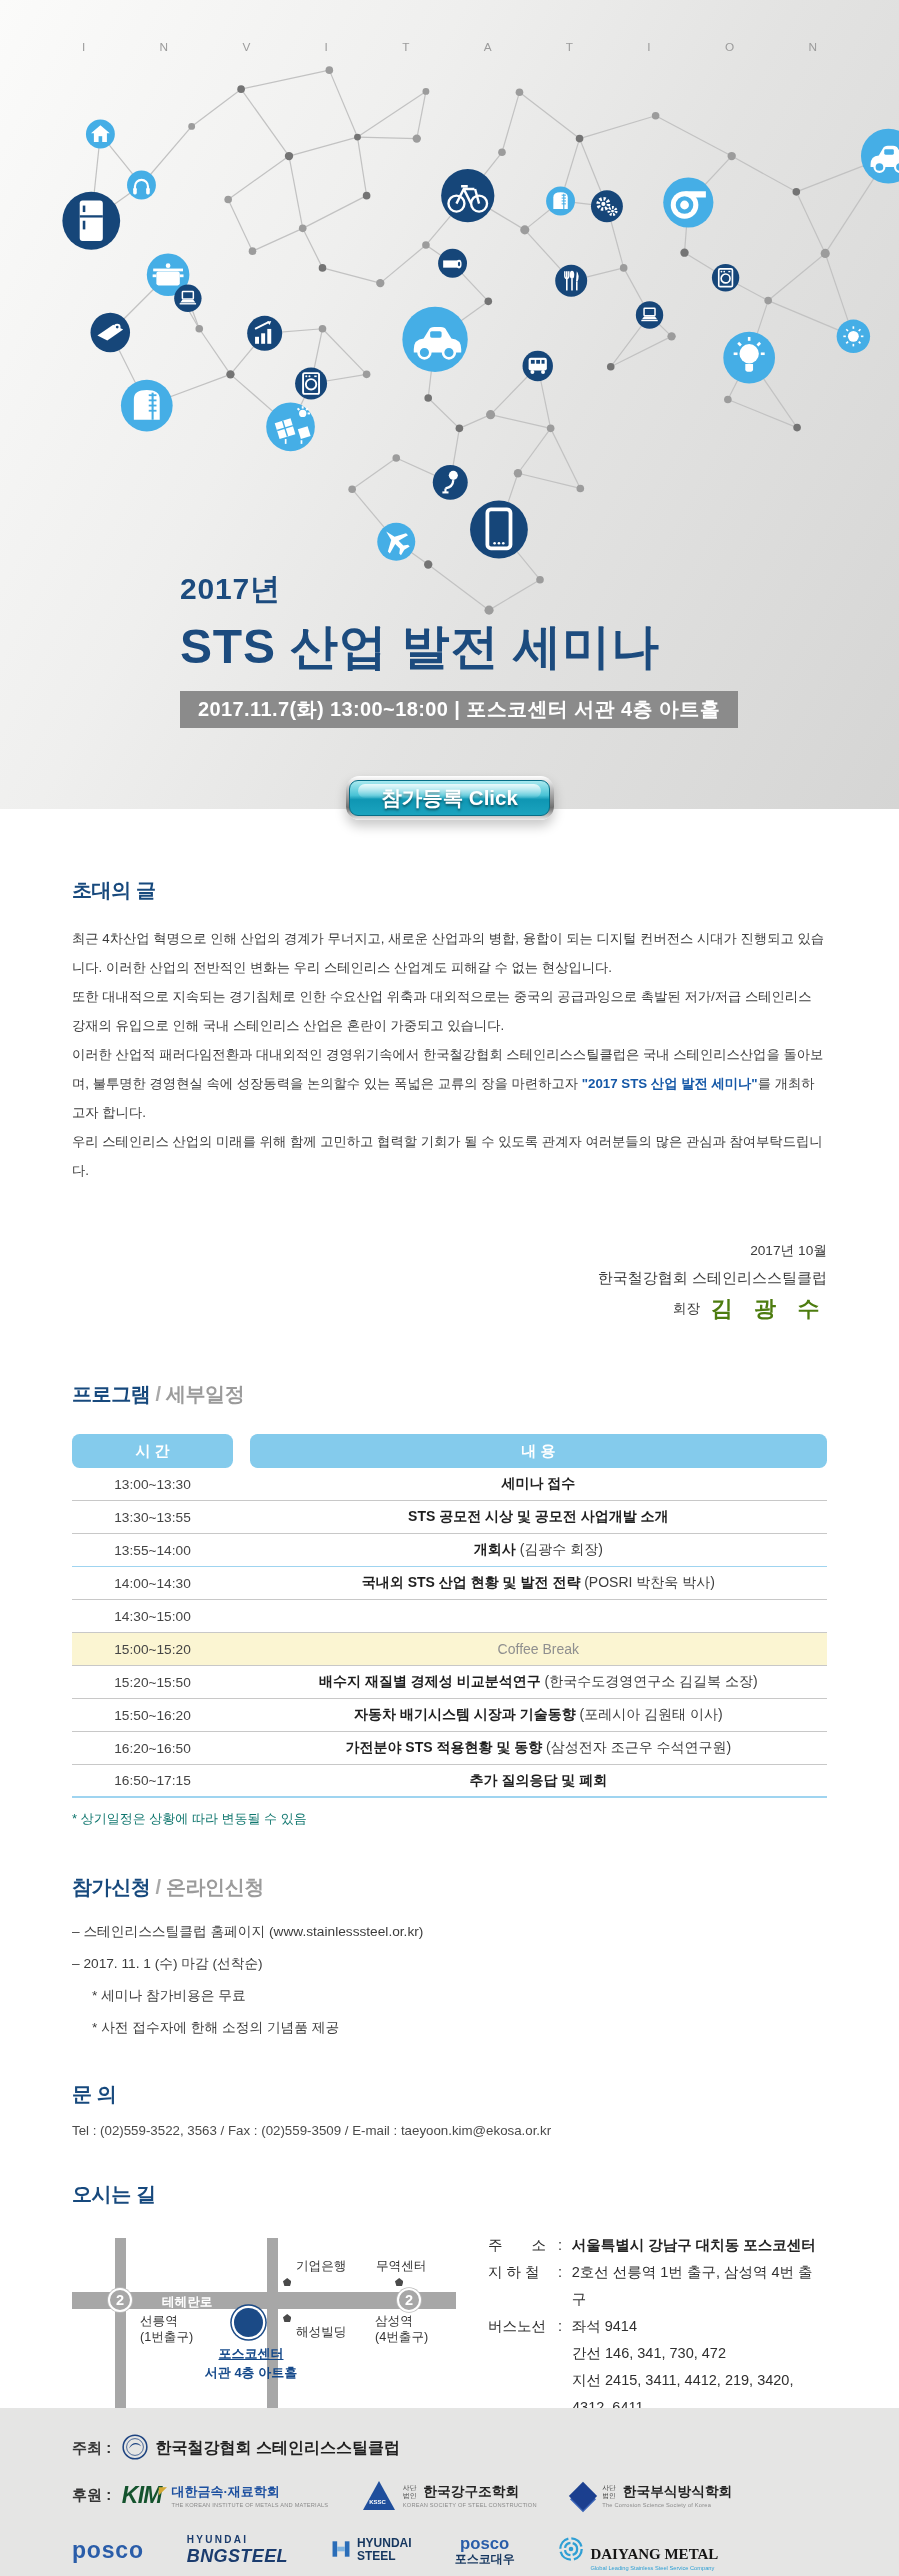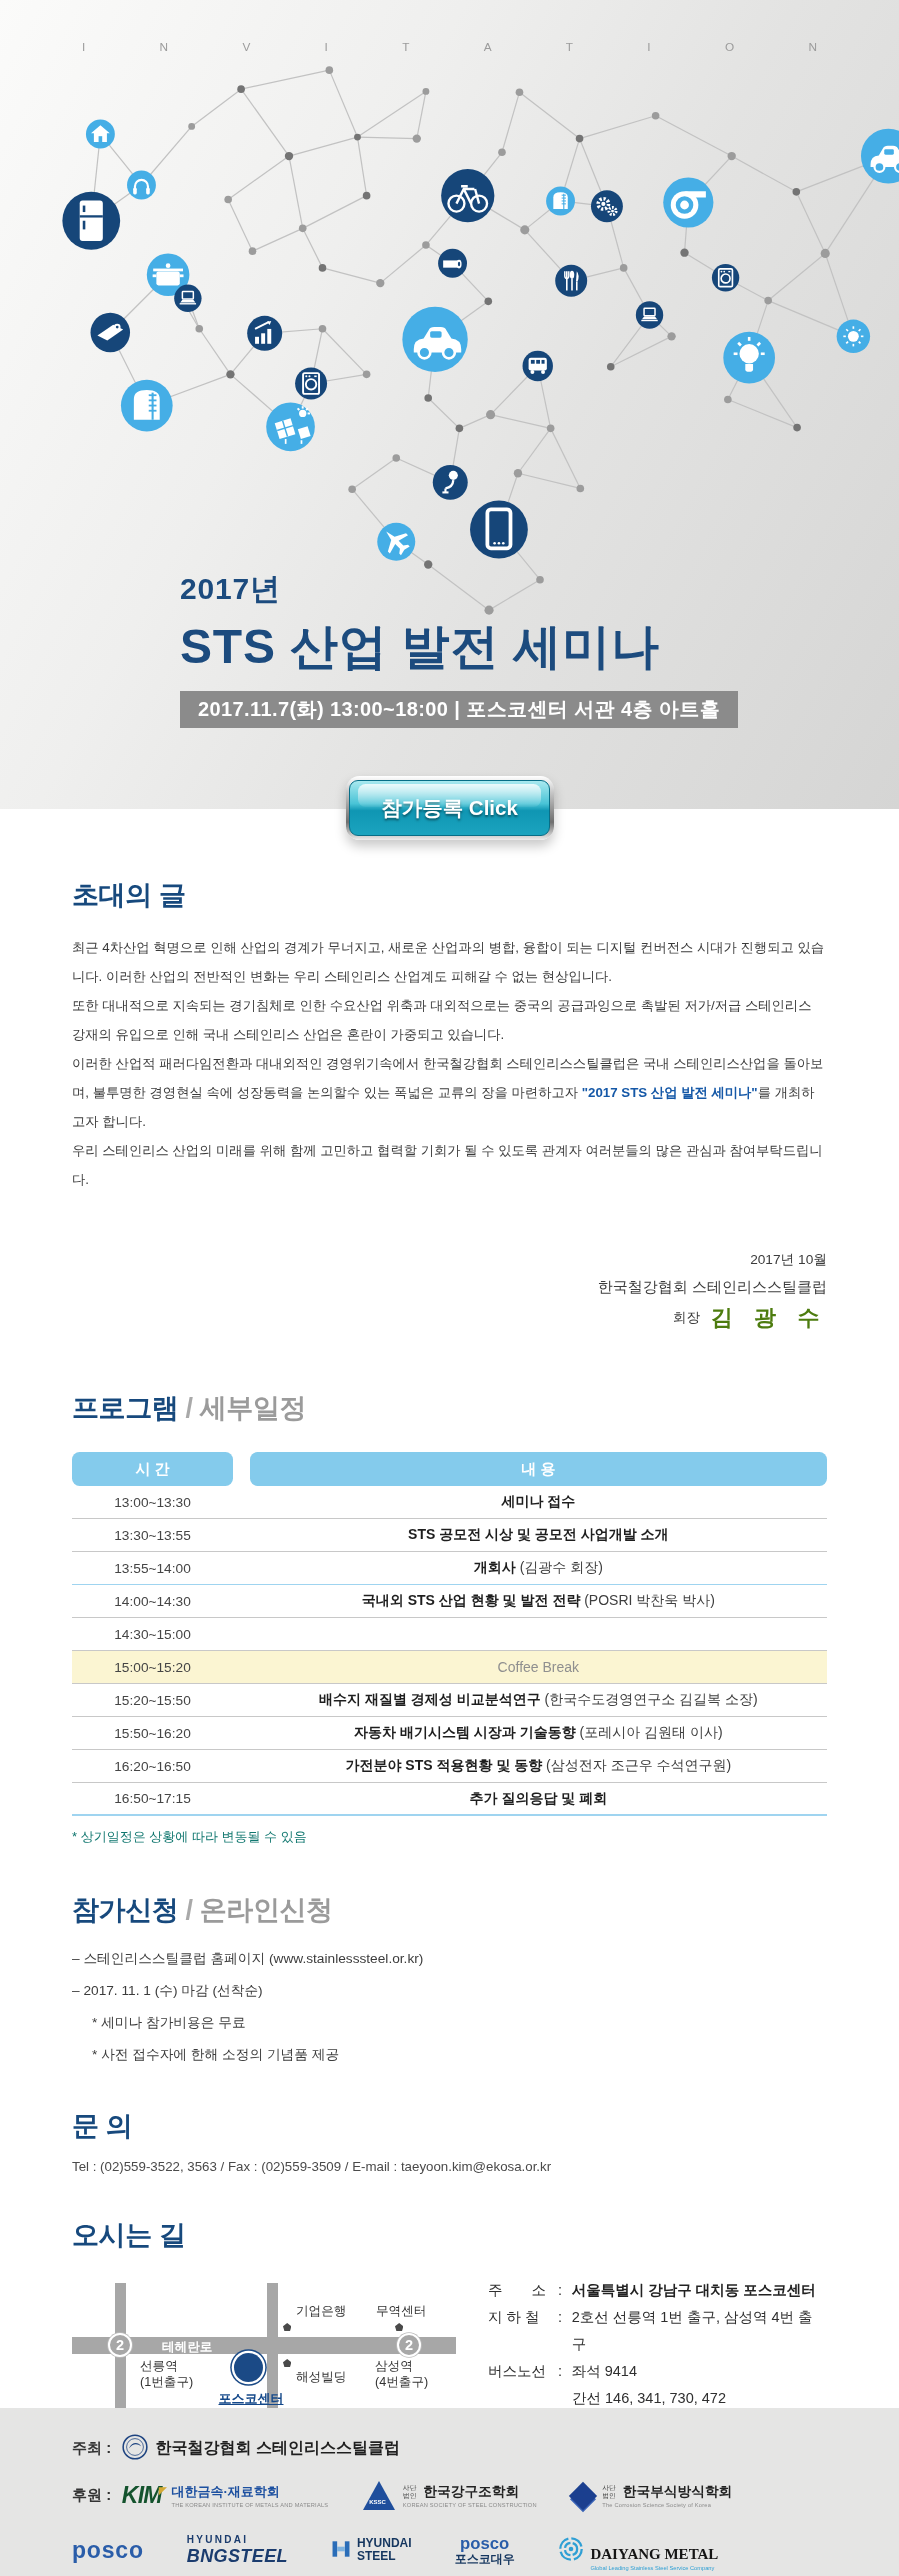--- a/index.html
+++ b/index.html
@@ -13,33 +13,33 @@
             background:linear-gradient(118deg,#fbfbfa 0%,#efefee 35%,#e3e3e2 60%,#d5d5d4 100%); }
   .eyebrow { position:absolute; top:40px; left:82px; right:82px; display:flex;
              justify-content:space-between; font-size:11.8px; color:#9b9b9b; font-weight:500; }
   .network { position:absolute; top:0; left:0; width:899px; height:624px; }
   .title-block { position:absolute; left:180px; top:569px; z-index:2; }
   .year { font-size:30px; font-weight:800; color:#1c4b7e; letter-spacing:0.8px; }
   .main-title { margin-top:4.6px; font-size:48px; font-weight:800; color:#1c4b7e; letter-spacing:0.8px; white-space:nowrap; }
   .date-bar { display:inline-block; margin-top:12px; background:#8b8b8b; color:#fff;
               font-size:20px; font-weight:700; padding:5.3px 18px; letter-spacing:0.4px; white-space:nowrap; }
   .register-wrap { position:absolute; left:50%; top:776px; transform:translateX(-50%); z-index:5;
-                   width:208px; height:64px; border-radius:13.7px; padding:3.8px;
+                   width:208px; height:44px; border-radius:13.7px; padding:3.8px;
                    background:linear-gradient(180deg,#ffffff 0%,#c2c2c2 28%,#6f6f6f 72%,#ededed 100%);
                    box-shadow:0 6px 12px rgba(0,0,0,.22); }
   .register-btn { position:relative; width:100%; height:100%; border-radius:9px; border:1.5px solid #076e87;
                   background:linear-gradient(180deg,#a9e9ef 0%,#49c3d6 42%,#0f96b3 55%,#1ba4bf 100%);
                   color:#fff; font-weight:800; font-size:20.5px; display:flex; align-items:center; justify-content:center;
                   text-shadow:0 1.5px 2.3px rgba(0,0,0,.45); cursor:pointer; }
   .register-btn::before { content:""; position:absolute; left:7.6px; right:7.6px; top:3px; height:42%;
                   border-radius:7.6px; background:linear-gradient(180deg,rgba(255,255,255,.8),rgba(255,255,255,.06)); }
 
   
   .content { position:relative; height:1599px; padding:0 72px; overflow:hidden; background:#fff; }
-  .sec-h { font-size:27px; font-weight:800; color:#17497d; letter-spacing:-0.4px; }
+  .sec-h { font-size:20px; font-weight:800; color:#17497d; letter-spacing:-0.4px; }
   .sec-h .sep { color:#a9a9a9; font-weight:700; }
   .sec-h .sub { color:#9b9b9b; font-weight:700; }
 
   .invite-h { margin-top:68px; }
   .invite-body { margin-top:20px; font-size:13.3px; line-height:29px; color:#3b3b3b; }
   .invite-body p { margin:0; }
   .hl { color:#1558a7; font-weight:800; }
 
   .signature { margin-top:53px; text-align:right; color:#3c3c3c; }
   .sig-date { font-size:13.7px; line-height:26px; }

